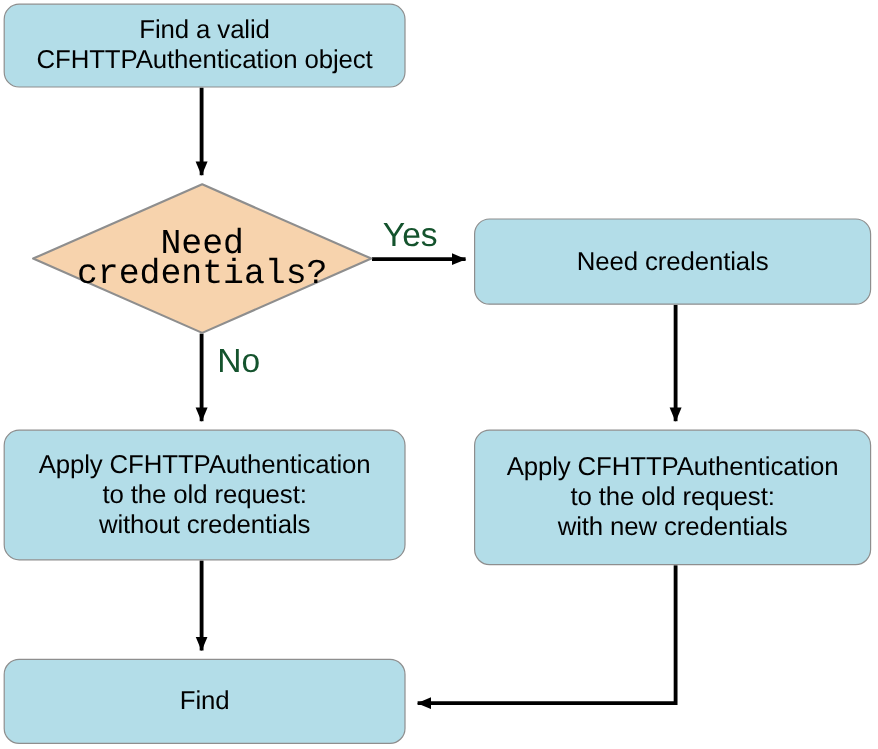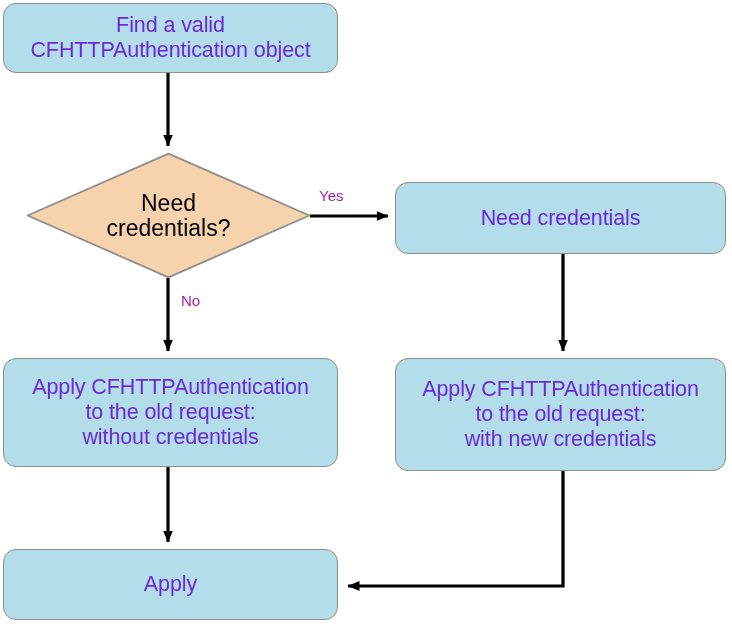--- a/index.html
+++ b/index.html
@@ -40,51 +40,52 @@
     text-align: center;
   }
   .node-process {
     background: #b3dde8;
     border: 1.6px solid #8e8e8e;
     border-radius: 13px;
   }
   .node-label {
     font-size: 21.5px;
     line-height: 25px;
-    color: #6d28d9;
+    color: #000000;
     letter-spacing: -0.1px;
     white-space: pre-line;
     padding: 0 6px;
   }
   
   .node-decision {
     background: transparent;
     border: none;
   }
   .diamond-svg {
     position: absolute;
     left: 0;
     top: 0;
   }
   .diamond-label {
     position: relative;
     z-index: 1;
-    font-size: 23px;
+    font-size: 29px;
     line-height: 25px;
     color: #000000;
     white-space: pre-line;
     text-align: center;
+    font-family: Liberation Mono, monospace;
   }
   
   .edge-label {
     position: absolute;
     z-index: 3;
-    font-size: 15px;
+    font-size: 28px;
     line-height: 24px;
-    color: #a21caf;
+    color: #14532d;
     white-space: nowrap;
   }
 </style>
 </head>
 <body>
 
 <div id="flowchart-root">
 
   <svg id="connector-layer" width="732" height="624" viewBox="0 0 732 624" xmlns="http://www.w3.org/2000/svg">
     <defs>
@@ -136,16 +137,16 @@
 without credentials</span>
   </div>
 
   <div class="node node-process" style="left:395px; top:358px; width:331px; height:113px;">
     <span class="node-label">Apply CFHTTPAuthentication
 to the old request:
 with new credentials</span>
   </div>
 
   <div class="node node-process" style="left:3px; top:549px; width:335px; height:71px;">
-    <span class="node-label">Apply</span>
+    <span class="node-label">Find</span>
   </div>
 
 </div>
 
 </body></html>

